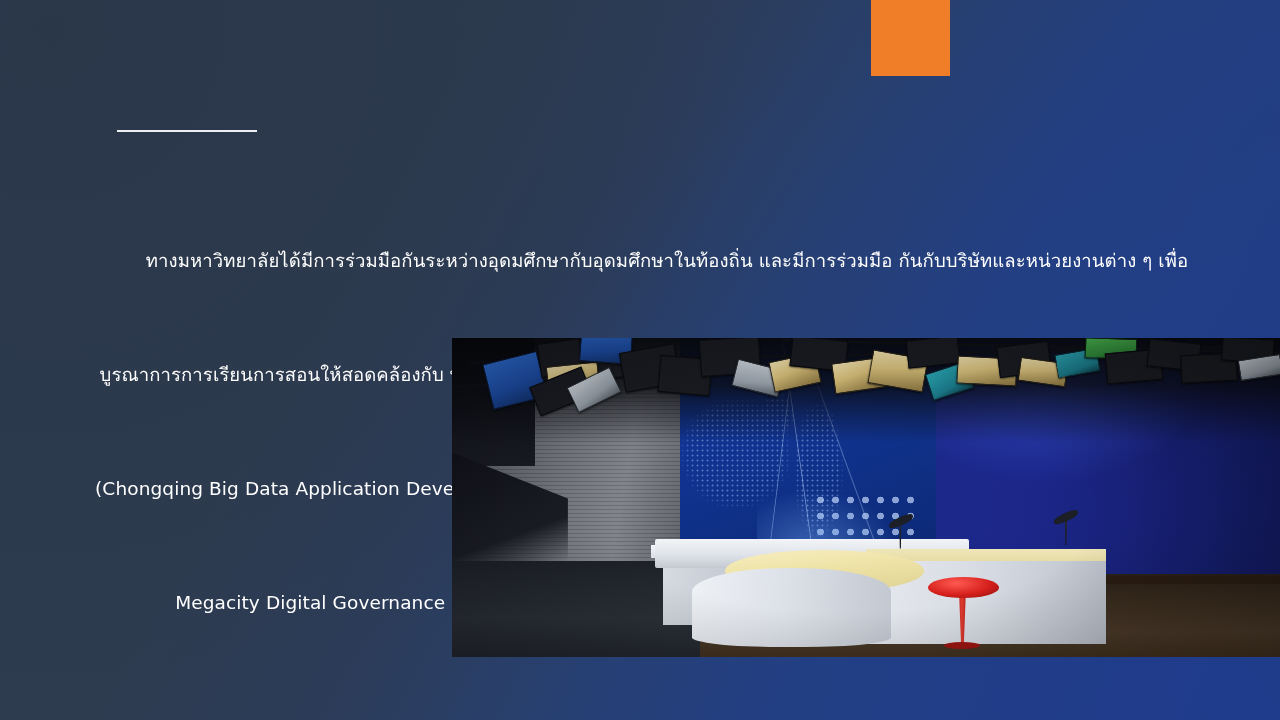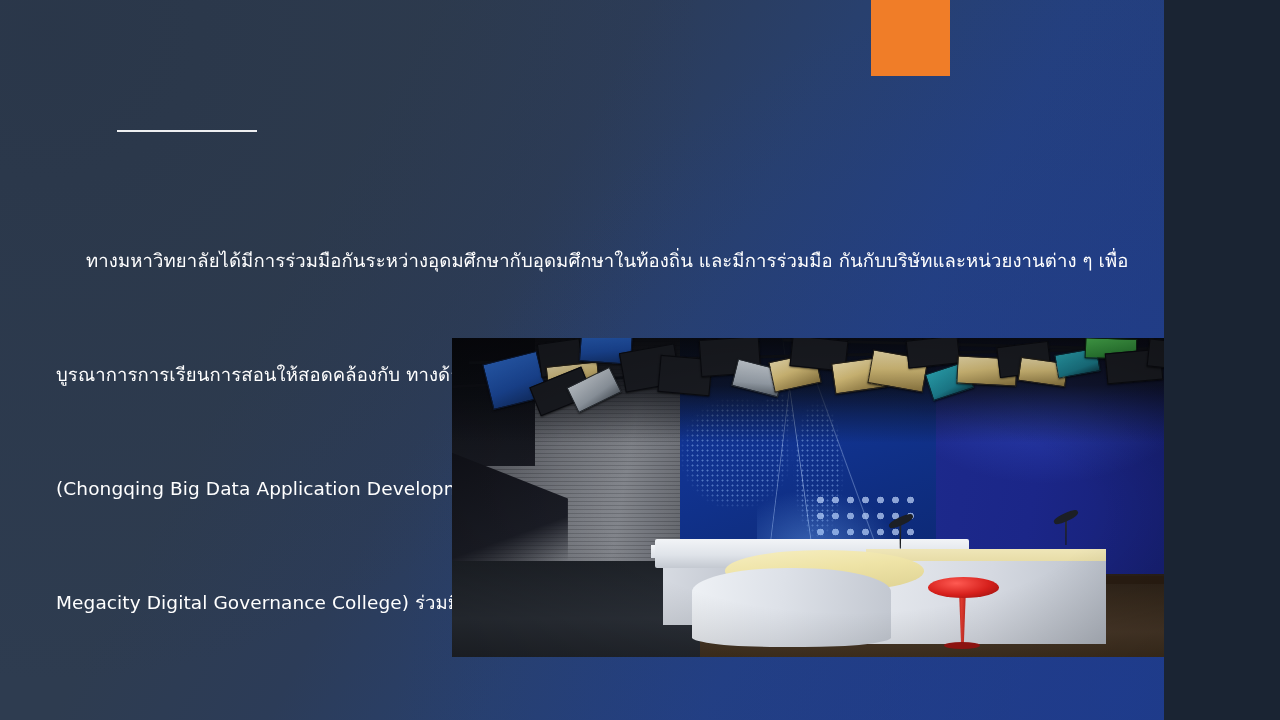--- a/index.html
+++ b/index.html
@@ -2,25 +2,26 @@
 <html><head>
 <meta charset="utf-8">
 <style>
   html, body {
     margin: 0;
     padding: 0;
     background: #1a2433;
   }
   #slide {
     position: relative;
-    width: 1164px;
+    width: 1280px;
     height: 720px;
     overflow: hidden;
     background: #2d3b4e;
     font-family: "DejaVu Sans", "Liberation Sans", sans-serif;
+    text-align: center;
   }
 
   
   .bg-base {
     position: absolute;
     inset: 0;
     background:
       linear-gradient(118deg,
         #2e3c50 0%,
         #2e3c50 28%,

